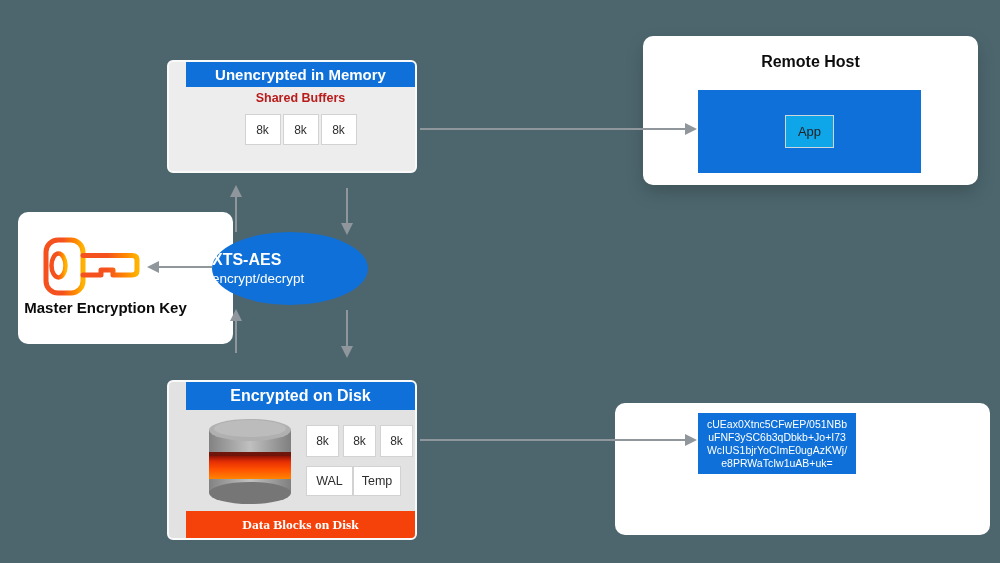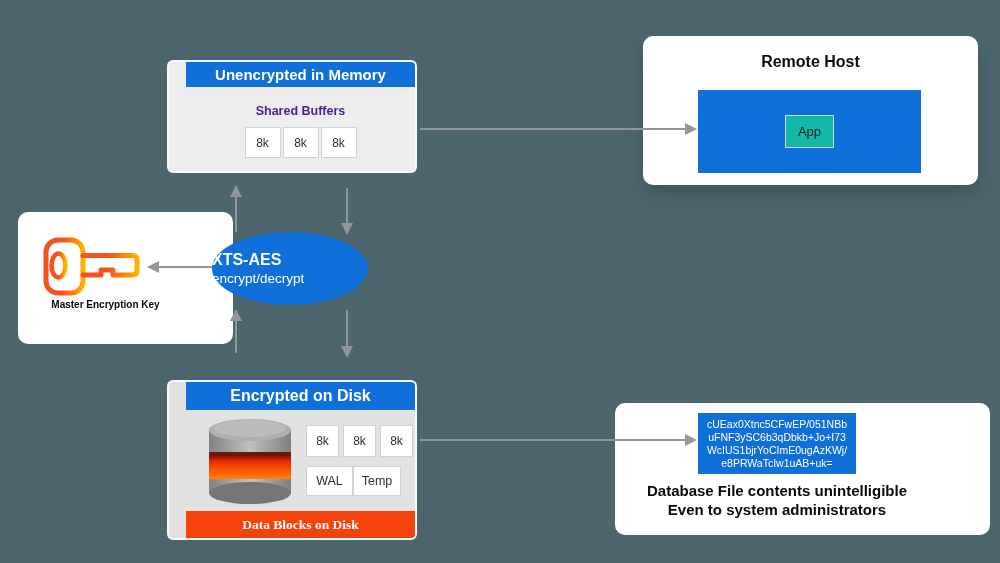--- a/index.html
+++ b/index.html
@@ -18,21 +18,21 @@
           display:flex; flex-direction:column;padding-left:17px; }
   #memory-box { left:167px; top:60px;  width:250px; height:113px; background:#ededed; }
   #disk-box   { left:167px; top:380px; width:250px; height:160px; background:#e2e2e2; }
   .dbox-header { background:#0e70d8; color:#fff; font-weight:bold; font-size:15px;
                  display:flex; align-items:center; justify-content:center; }
   #memory-box .dbox-header { height:25px; }
   #disk-box .dbox-header   { height:28px; font-size:16px; }
   .dbox-footer { background:#f4420a; color:#fff; font-weight:bold; font-size:13.5px;
                  height:27px; display:flex; align-items:center; justify-content:center;font-family:Liberation Serif, serif; }
   .mem-body { flex:1; text-align:center; }
-  .mem-subtitle { margin-top:17px; font-weight:bold; font-size:12.5px; color:#4c1d95; }
+  .mem-subtitle { margin-top:4px; font-weight:bold; font-size:12.5px; color:#b91c1c; }
   .cells { display:flex; justify-content:center; gap:2px; margin-top:9px; }
   .cell { background:#fff; border:1px solid #d2d2d2; display:flex; align-items:center;
           justify-content:center; font-size:12px; color:#2e2e2e; }
   .cell-mem { width:36px; height:31px; }
   .disk-body { flex:1; display:flex; align-items:center; padding-left:21px; }
   .disk-blocks { margin-left:13px; }
   .disk-row { display:flex; gap:4px; }
   .cell-disk { width:33px; height:32px; }
   .disk-row2 { display:flex; gap:0; margin-top:9px; }
   .cell-wal  { width:47px; height:30px; font-size:12.5px; }
@@ -43,27 +43,27 @@
     background:#0e70d8; border-radius:50%; color:#fff; display:flex; flex-direction:column;
     align-items:flex-start; justify-content:center; text-align:center; }
   #cipher-ellipse .l1 { font-weight:bold; font-size:16px; }
   #cipher-ellipse .l2 { font-size:13.5px; margin-top:2px; }
 
   
   #remote-title { position:absolute; left:643px; top:53px; width:335px; text-align:center;
                   font-weight:bold; font-size:16px; color:#0d0d0d; }
   #remote-box { position:absolute; left:698px; top:90px; width:223px; height:83px;
                 background:#0e70d8; display:flex; align-items:center; justify-content:center; }
-  #app-box { width:49px; height:33px; background:#14b8a6; border:1px solid #ccd6db;
+  #app-box { width:49px; height:33px; background:#0ea5e9; border:1px solid #ccd6db;
              display:flex; align-items:center; justify-content:center; font-size:13px; color:#212121; }
 
   
   #master-key-svg { position:absolute; left:43px; top:237px; }
   #master-key-label { position:absolute; left:23px; top:299px; width:165px; text-align:center;
-                      font-weight:bold; font-size:10px; color:#0a0a0a; }
+                      font-weight:bold; font-size:15px; color:#0a0a0a; }
 
   
   #output-box { position:absolute; left:698px; top:413px; width:158px; height:61px;
     background:#0e70d8; color:#fff; display:flex; flex-direction:column; align-items:center;
     justify-content:center; text-align:center; font-size:10.5px; line-height:13px; }
   #output-caption { position:absolute; left:612px; top:481px; width:330px; text-align:center;
     font-weight:bold; font-size:15px; line-height:19px; color:#0a0a0a; }
 
   
   .h-line { position:absolute; height:2px; background:#8f979c; }
@@ -195,18 +195,14 @@
     </div>
     <div class="dbox-footer">Data Blocks on Disk</div>
   </div>
 
   <div id="output-box">
     <div>cUEax0Xtnc5CFwEP/051NBb</div>
     <div>uFNF3ySC6b3qDbkb+Jo+I73</div>
     <div>WcIUS1bjrYoCImE0ugAzKWj/</div>
     <div>e8PRWaTcIw1uAB+uk=</div>
   </div>
-  <div id="output-caption">
-    <div>Database File contents unintelligible</div>
-    <div>Even to system administrators</div>
-  </div>
 
 </div>
 
 </body></html>

